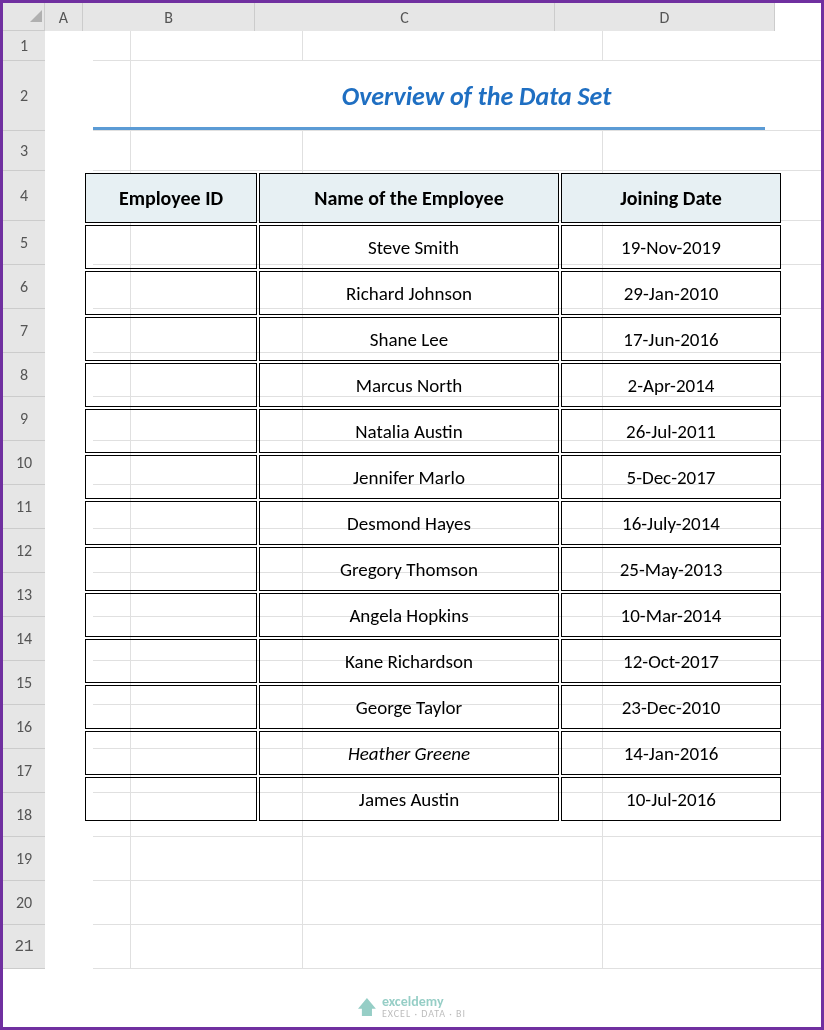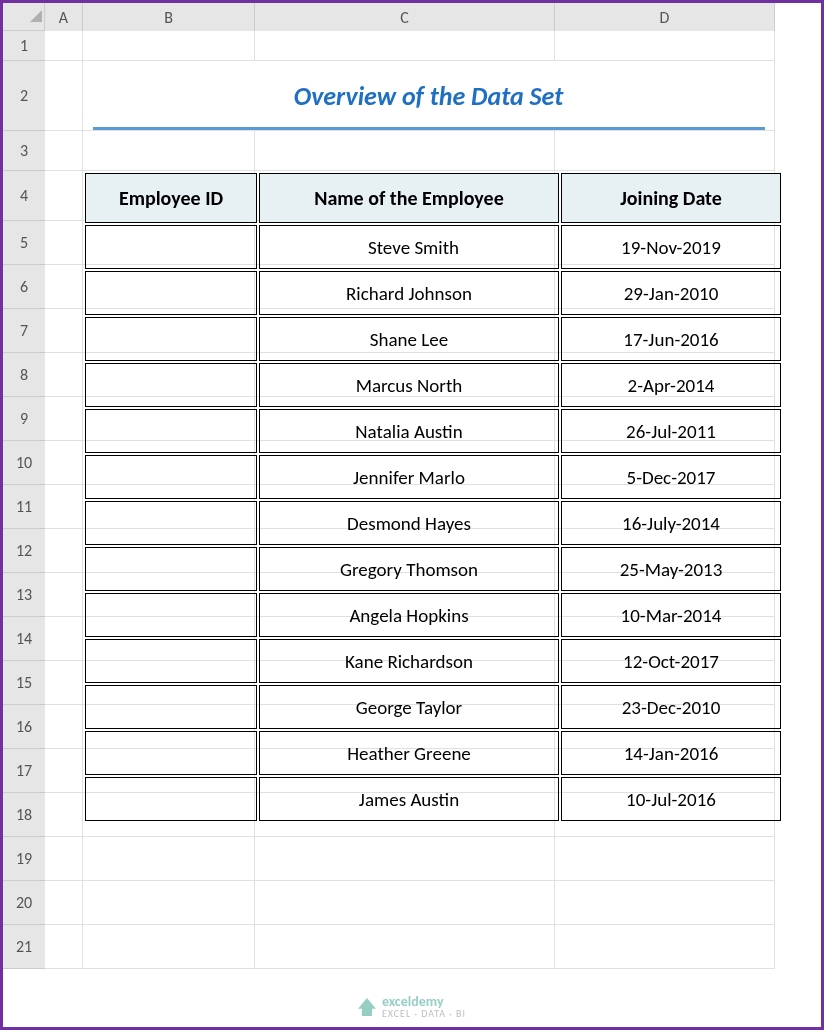--- a/index.html
+++ b/index.html
@@ -57,21 +57,21 @@
     font-size: 16px;
     color: #555;
     border-bottom: 1px solid #ccc;
     background: #e6e6e6;
   }
   .grid {
     position: absolute;
     top: 28px; left: 42px;
     background: #fff;
   }
-  .grid-row { display: flex; }
+  .grid-row { display: flex; padding-left: 48px; }
   .cell {
     border-right: 1px solid #e0e0e0;
     border-bottom: 1px solid #e0e0e0;
     background: #fff;
     display: flex;
     align-items: center;
     justify-content: center;
     font-size: 19px;
     color: #222;
     position: relative;
@@ -152,21 +152,21 @@
     <div class="row-header" style="height: 44px;">11</div>
     <div class="row-header" style="height: 44px;">12</div>
     <div class="row-header" style="height: 44px;">13</div>
     <div class="row-header" style="height: 44px;">14</div>
     <div class="row-header" style="height: 44px;">15</div>
     <div class="row-header" style="height: 44px;">16</div>
     <div class="row-header" style="height: 44px;">17</div>
     <div class="row-header" style="height: 44px;">18</div>
     <div class="row-header" style="height: 44px;">19</div>
     <div class="row-header" style="height: 44px;">20</div>
-    <div class="row-header" style="height: 44px;">21</div>
+    <div class="row-header" style="height: 44px; font-family: Liberation Mono, monospace;">21</div>
   </div>
 <div class="grid">
     <div class="grid-row">
       <div class="cell" style="width: 38px; height: 30px;"></div>
       <div class="cell" style="width: 172px; height: 30px;"></div>
       <div class="cell" style="width: 300px; height: 30px;"></div>
       <div class="cell" style="width: 220px; height: 30px;"></div>
     </div>
     <div class="grid-row">
       <div class="cell" style="width: 38px; height: 70px;"></div>
@@ -348,21 +348,21 @@
         <td style="width: 300px; height: 44px;">Kane Richardson</td>
         <td style="width: 220px; height: 44px;">12-Oct-2017</td>
       </tr>
       <tr>
         <td style="width: 172px; height: 44px;"></td>
         <td style="width: 300px; height: 44px;">George Taylor</td>
         <td style="width: 220px; height: 44px;">23-Dec-2010</td>
       </tr>
       <tr>
         <td style="width: 172px; height: 44px;"></td>
-        <td style="width: 300px; height: 44px;">Heather Greene</td>
+        <td style="width: 300px; height: 44px; font-style: italic;">Heather Greene</td>
         <td style="width: 220px; height: 44px;">14-Jan-2016</td>
       </tr>
       <tr>
         <td style="width: 172px; height: 44px;"></td>
         <td style="width: 300px; height: 44px;">James Austin</td>
         <td style="width: 220px; height: 44px;">10-Jul-2016</td>
       </tr>
     </tbody>
 </table>
 

